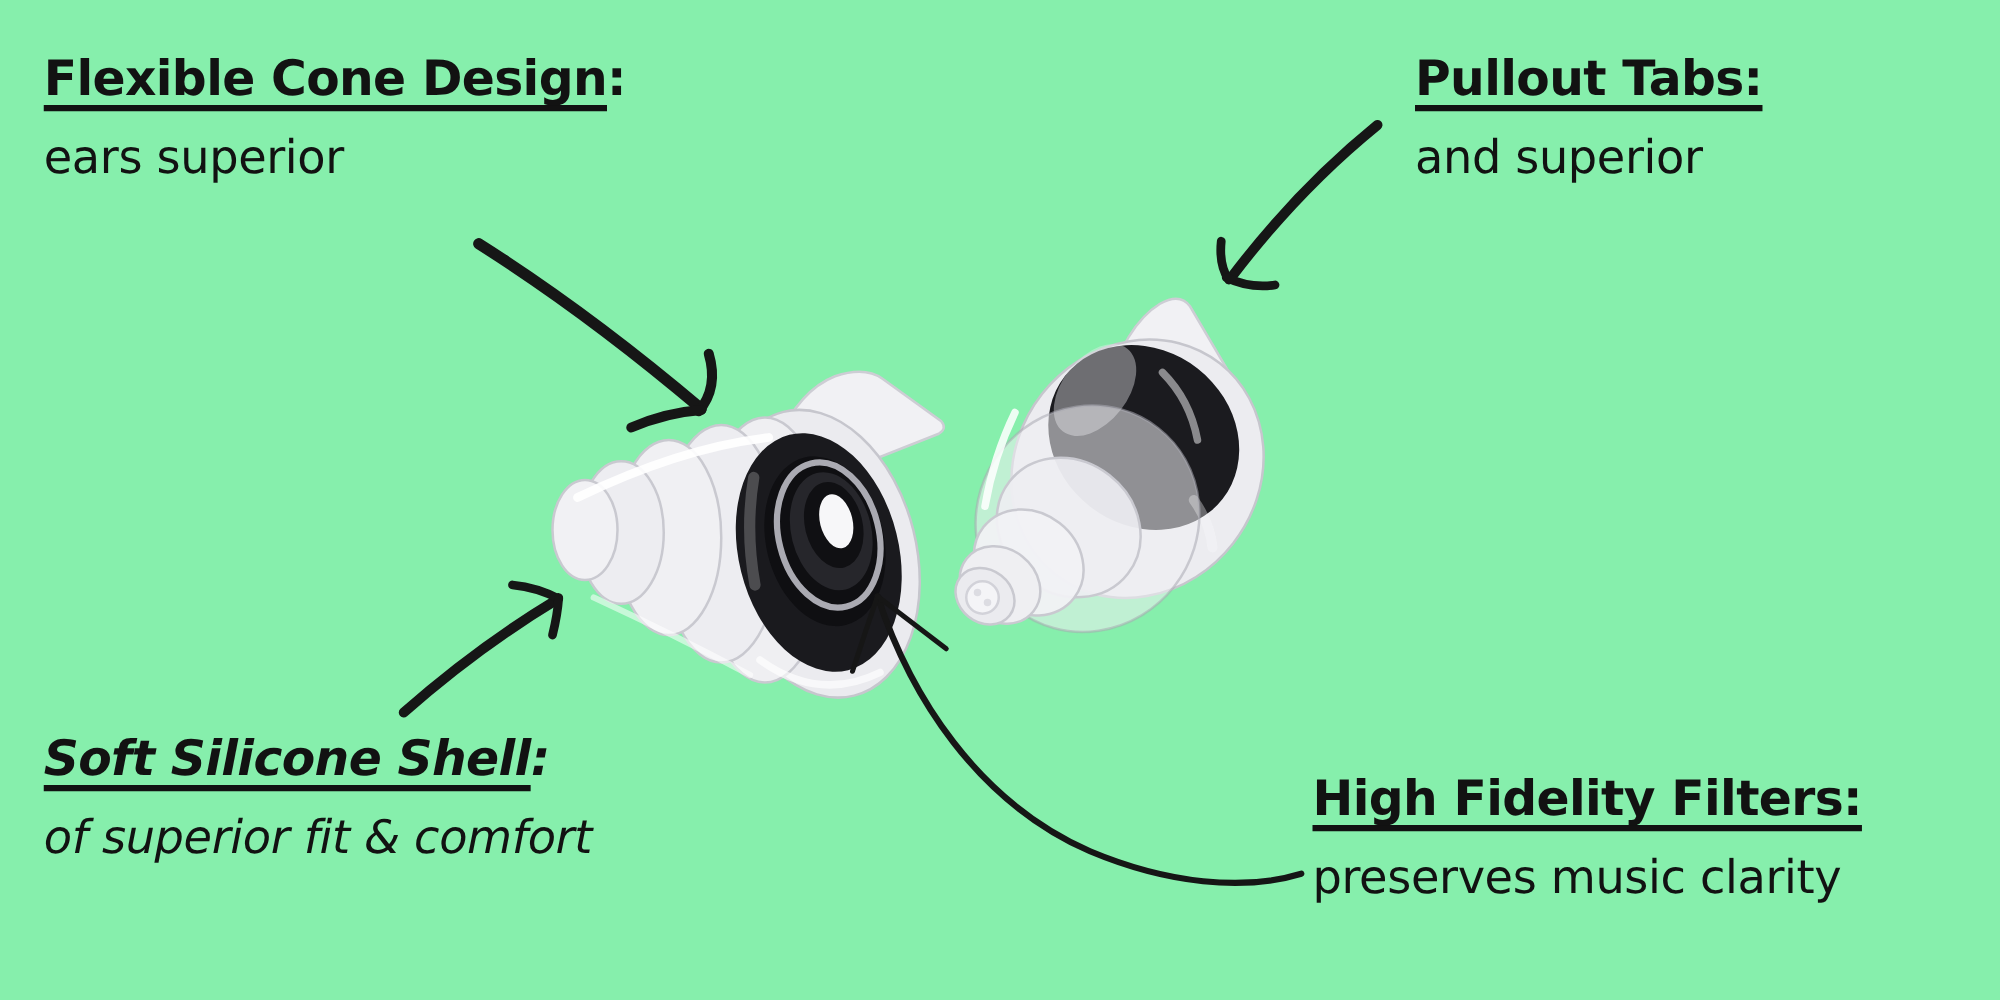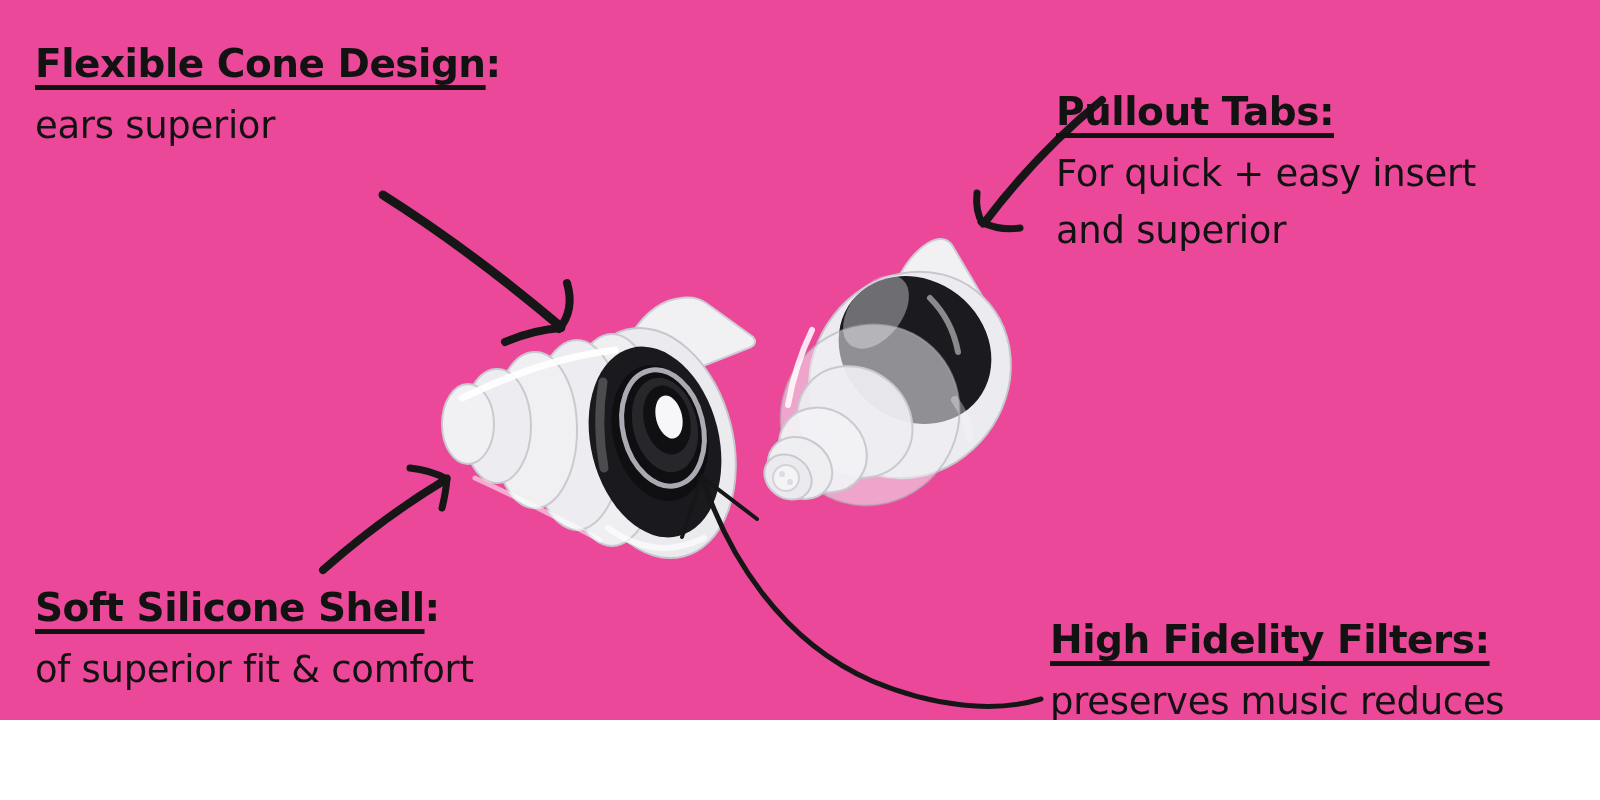--- a/index.html
+++ b/index.html
@@ -1,20 +1,20 @@
 <!DOCTYPE html>
 <html><head>
 <meta charset="utf-8">
 <style>
   html, body { margin: 0; padding: 0; background: #ffffff; }
   .stage {
     position: relative;
     width: 1600px;
-    height: 720px;
-    background: #ec4899;
+    height: 800px;
+    background: #86efac;
     overflow: hidden;
     font-family: "DejaVu Sans", "Liberation Sans", sans-serif;
     color: #121212;
   }
   .art {
     position: absolute;
     left: 0; top: 0;
   }
   .ann {
     position: absolute;
@@ -32,22 +32,22 @@
     text-decoration-thickness: 5px;
     text-underline-offset: 8px;
   }
   .ann .bd {
     font-size: 37px;
     font-weight: 400;
     line-height: 57px;
     letter-spacing: -0.3px;
   }
   .ann.tl { left: 35px;   top: 38px; }
-  .ann.tr { left: 1056px; top: 38px; margin-top: 48px; }
-  .ann.bl { left: 35px;   top: 582px; }
+  .ann.tr { left: 1132px; top: 38px; }
+  .ann.bl { left: 35px;   top: 582px; font-style: italic; }
   .ann.br { left: 1050px; top: 582px; margin-top: 32px; }
 </style>
 </head>
 <body>
 
 <div class="stage">
 
   <svg class="art" width="1600" height="800" viewBox="0 0 1600 800">
 
     <g>
@@ -127,27 +127,26 @@
     </g>
   </svg>
 
   <div class="ann tl">
     <div class="hd"><span class="u">Flexible Cone Design</span><span>:</span></div>
     <div class="bd">ears superior</div>
   </div>
 
   <div class="ann tr">
     <div class="hd"><span class="u">Pullout Tabs:</span><span></span></div>
-    <div class="bd">For quick + easy insert</div>
     <div class="bd">and superior</div>
   </div>
 
   <div class="ann bl">
     <div class="hd"><span class="u">Soft Silicone Shell</span><span>:</span></div>
     <div class="bd">of superior fit &amp; comfort</div>
   </div>
 
   <div class="ann br">
     <div class="hd"><span class="u">High Fidelity Filters:</span><span></span></div>
-    <div class="bd">preserves music reduces</div>
+    <div class="bd">preserves music clarity</div>
   </div>
 
 </div>
 
 </body></html>

